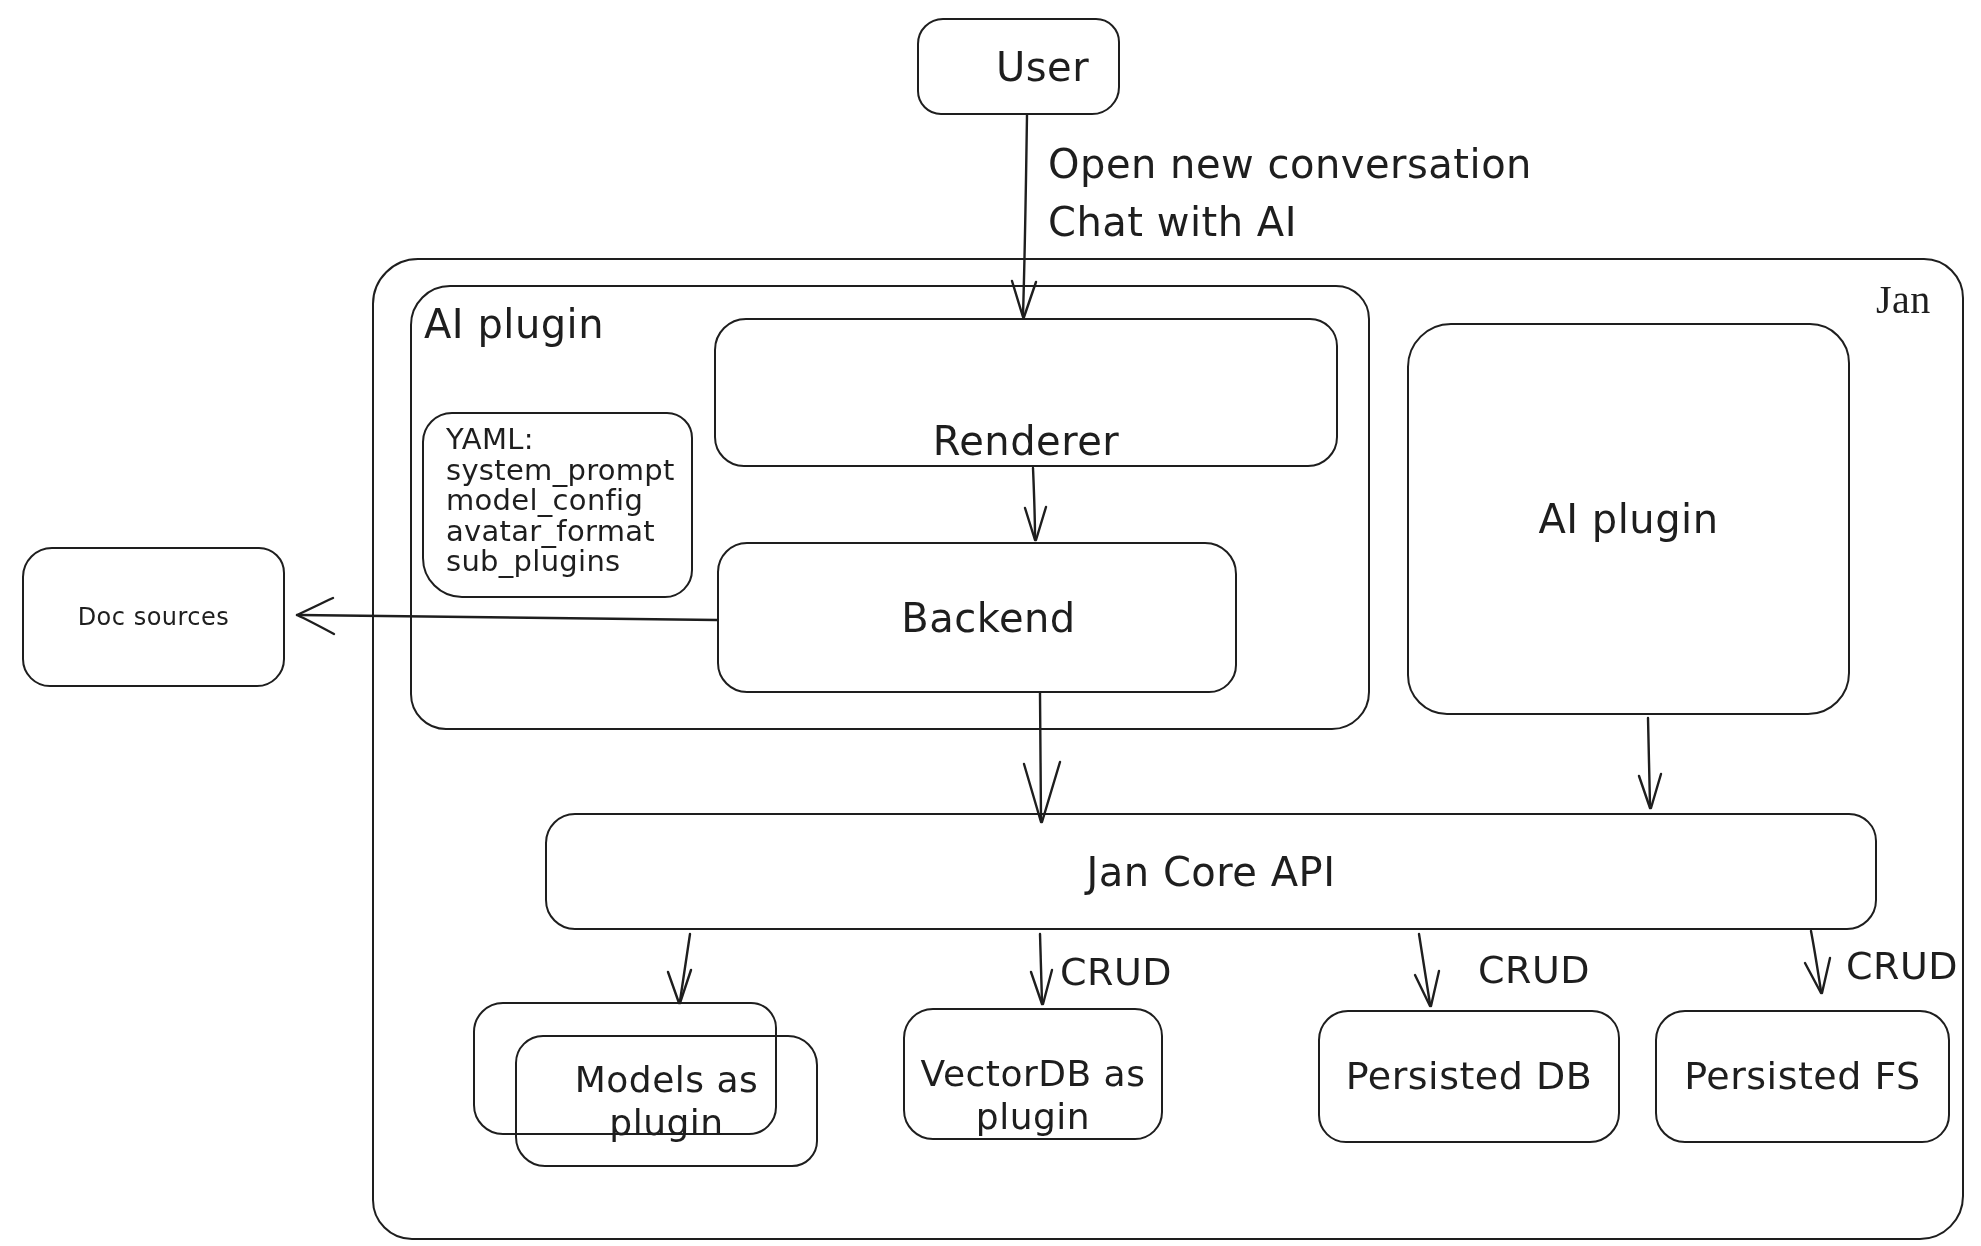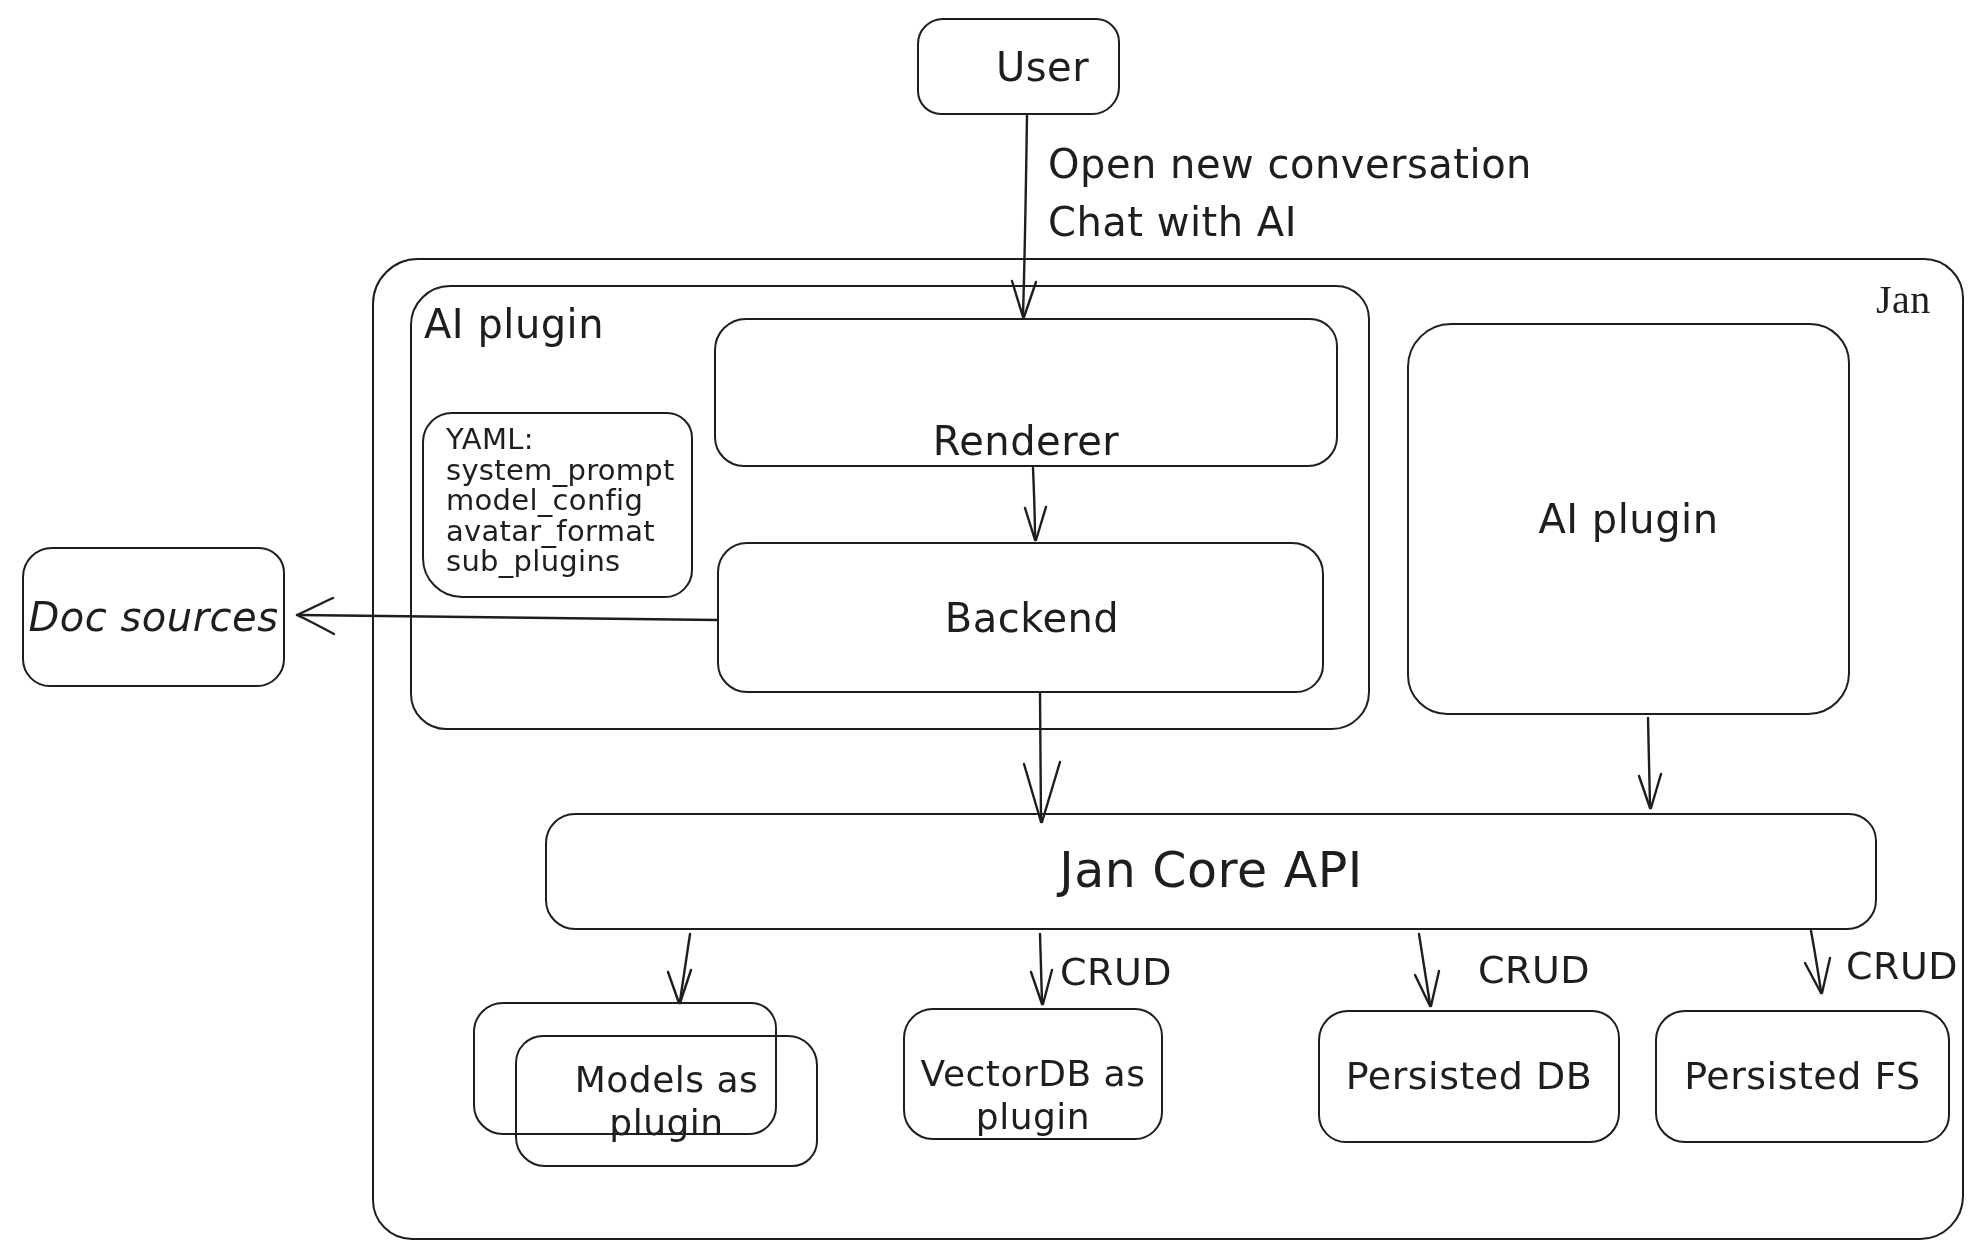--- a/index.html
+++ b/index.html
@@ -68,34 +68,34 @@
   <div class="box" style="left:422px;top:412px;width:271px;height:186px;border-radius:30px 26px 28px 40px;">
     <div class="note-text">
       <div>YAML:</div>
       <div>system_prompt</div>
       <div>model_config</div>
       <div>avatar_format</div>
       <div>sub_plugins</div>
     </div>
   </div>
 
-  <div class="box" style="left:717px;top:542px;width:607px;height:151px;border-radius:30px 32px 28px 30px;padding-left:23px;">
+  <div class="box" style="left:717px;top:542px;width:520px;height:151px;border-radius:30px 32px 28px 30px;padding-left:23px;">
     <span class="lbl" style="font-size:40px;">Backend</span>
   </div>
 
   <div class="box" style="left:1407px;top:323px;width:443px;height:392px;border-radius:44px 40px 42px 40px;">
     <span class="lbl" style="font-size:40px;">AI plugin</span>
   </div>
 
   <div class="box" style="left:22px;top:547px;width:263px;height:140px;border-radius:30px 26px 28px 28px;">
-    <span class="lbl" style="font-size:40px;font-style:italic;">Doc sources</span>
+    <span class="lbl" style="font-size:24px;">Doc sources</span>
   </div>
 
   <div class="box" style="left:545px;top:813px;width:1332px;height:117px;border-radius:30px 28px 30px 30px;">
-    <span class="lbl" style="font-size:49px;">Jan Core API</span>
+    <span class="lbl" style="font-size:40px;">Jan Core API</span>
   </div>
 
   <div class="box" style="left:473px;top:1002px;width:304px;height:133px;border-radius:30px 26px 28px 30px;"></div>
   <div class="box" style="left:515px;top:1035px;width:303px;height:132px;border-radius:28px 30px 26px 30px;">
     <span class="lbl prewrap" style="font-size:36px;">Models as
 plugin</span>
   </div>
 
   <div class="box" style="left:903px;top:1008px;width:260px;height:132px;border-radius:30px 28px 28px 30px;align-items:flex-end;">
     <span class="lbl prewrap" style="font-size:36px;">VectorDB as

